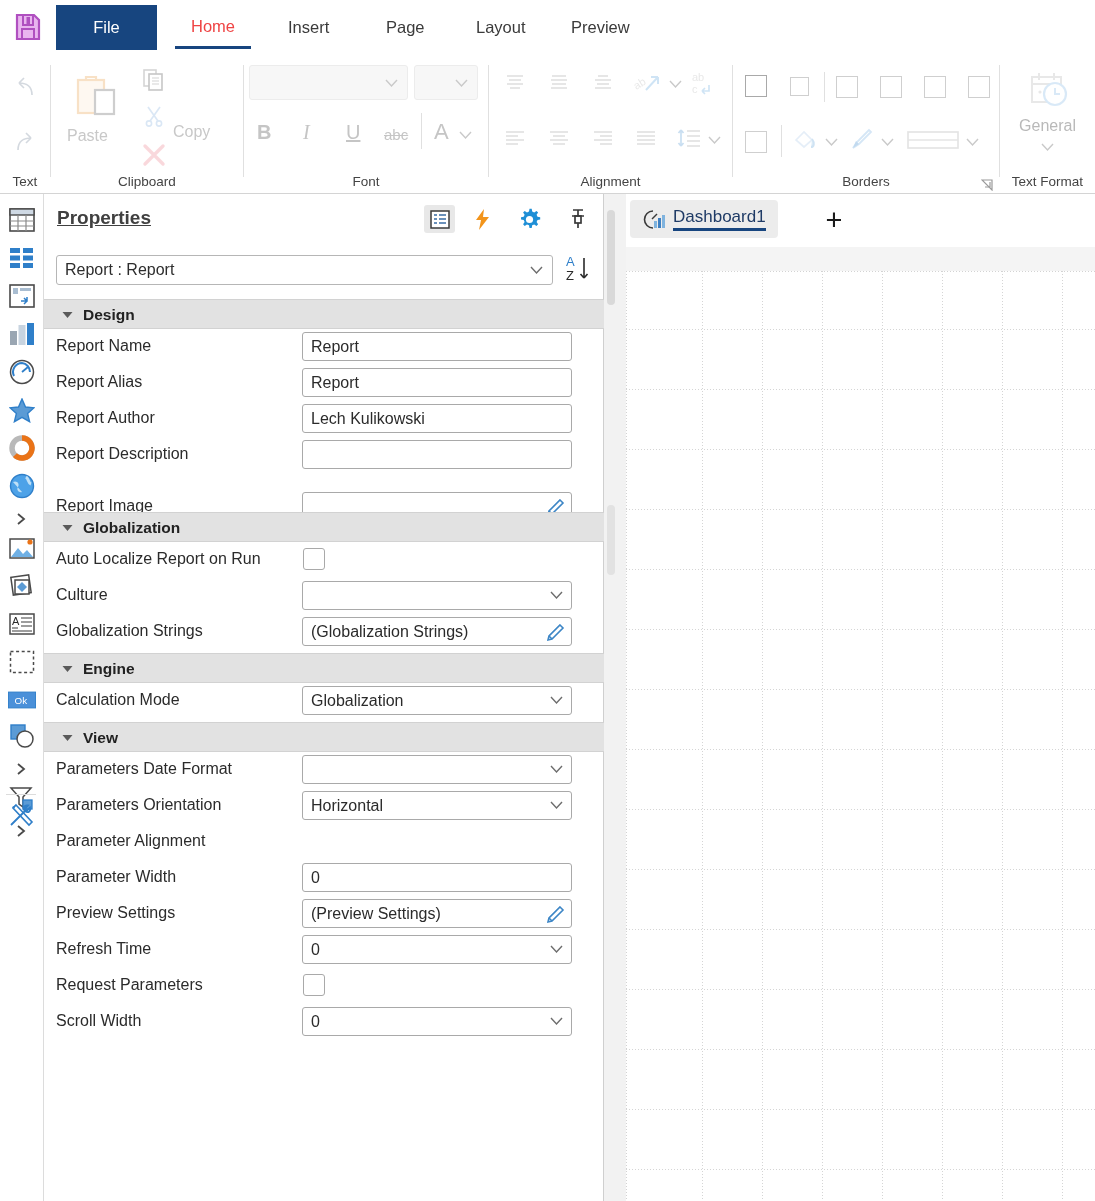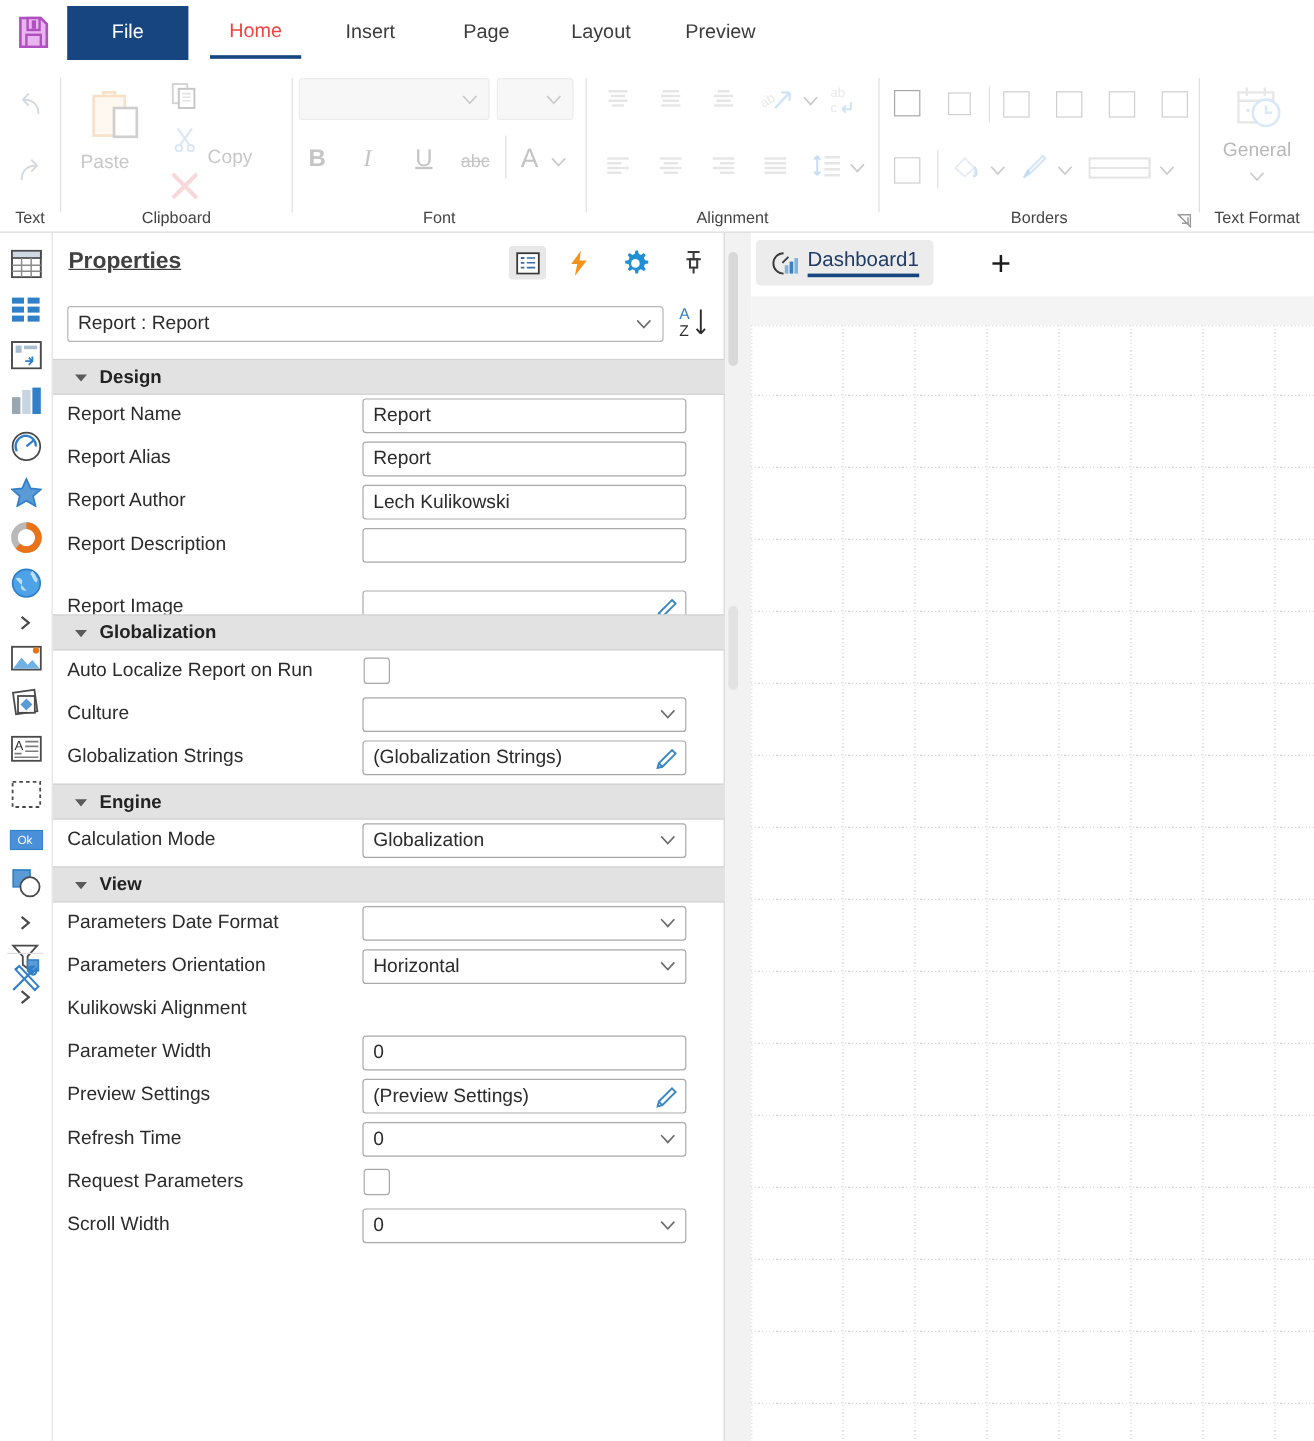--- a/index.html
+++ b/index.html
@@ -660,21 +660,21 @@
               <path class="chev-dk" d="M1 1 L6.5 7 L12 1"></path>
             </svg></div>
         </div>
         <div class="row" style="top: 489px;">
           <span class="rlabel">Parameters Orientation</span>
           <div class="field"><span>Horizontal</span><svg class="cv" width="13" height="9" viewBox="0 0 13 9">
               <path class="chev-dk" d="M1 1 L6.5 7 L12 1"></path>
             </svg></div>
         </div>
         <div class="row" style="top: 525px;">
-          <span class="rlabel">Kulikowski Alignment</span>
+          <span class="rlabel">Parameter Alignment</span>
         </div>
         <div class="row" style="top: 561px;">
           <span class="rlabel">Parameter Width</span>
           <div class="field"><span>0</span></div>
         </div>
         <div class="row" style="top: 597px;">
           <span class="rlabel">Preview Settings</span>
           <div class="field"><span>(Preview Settings)</span><svg class="pencil" width="20" height="20" viewBox="0 0 20 20">
               <path d="M15 2 L18 5 L7 16 L3 17 L4 13 Z" fill="none" stroke="#3d86c6" stroke-width="1.6"></path>
               <path d="M4 13 L7 16" stroke="#3d86c6" stroke-width="1.6"></path>

